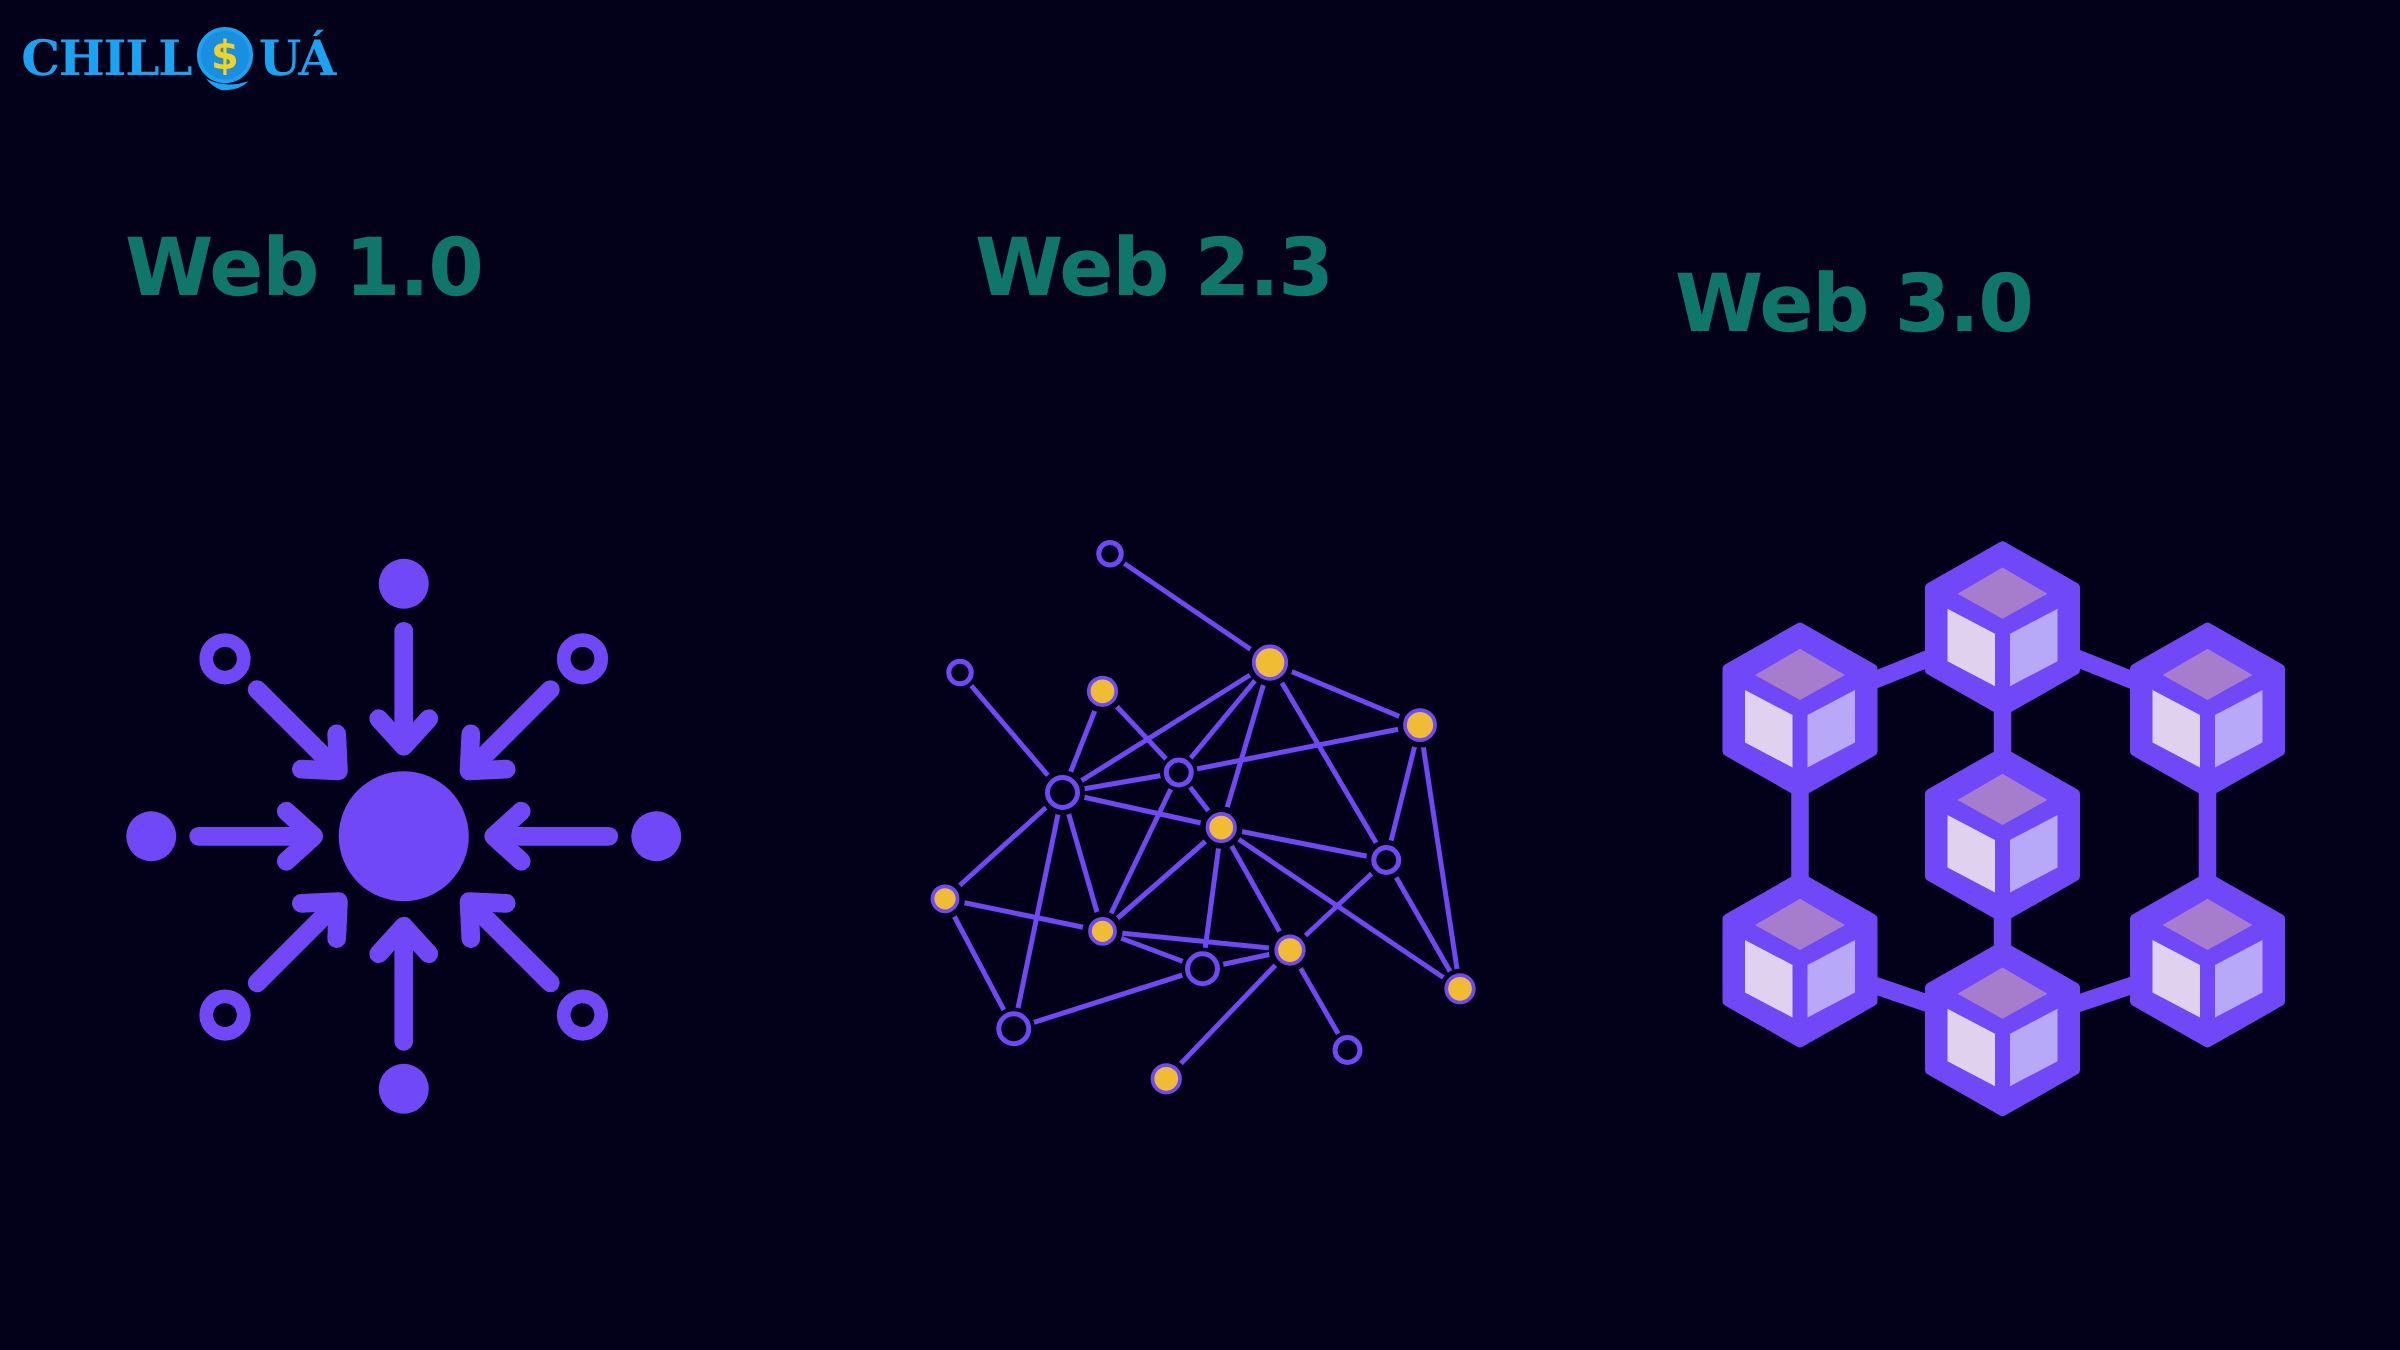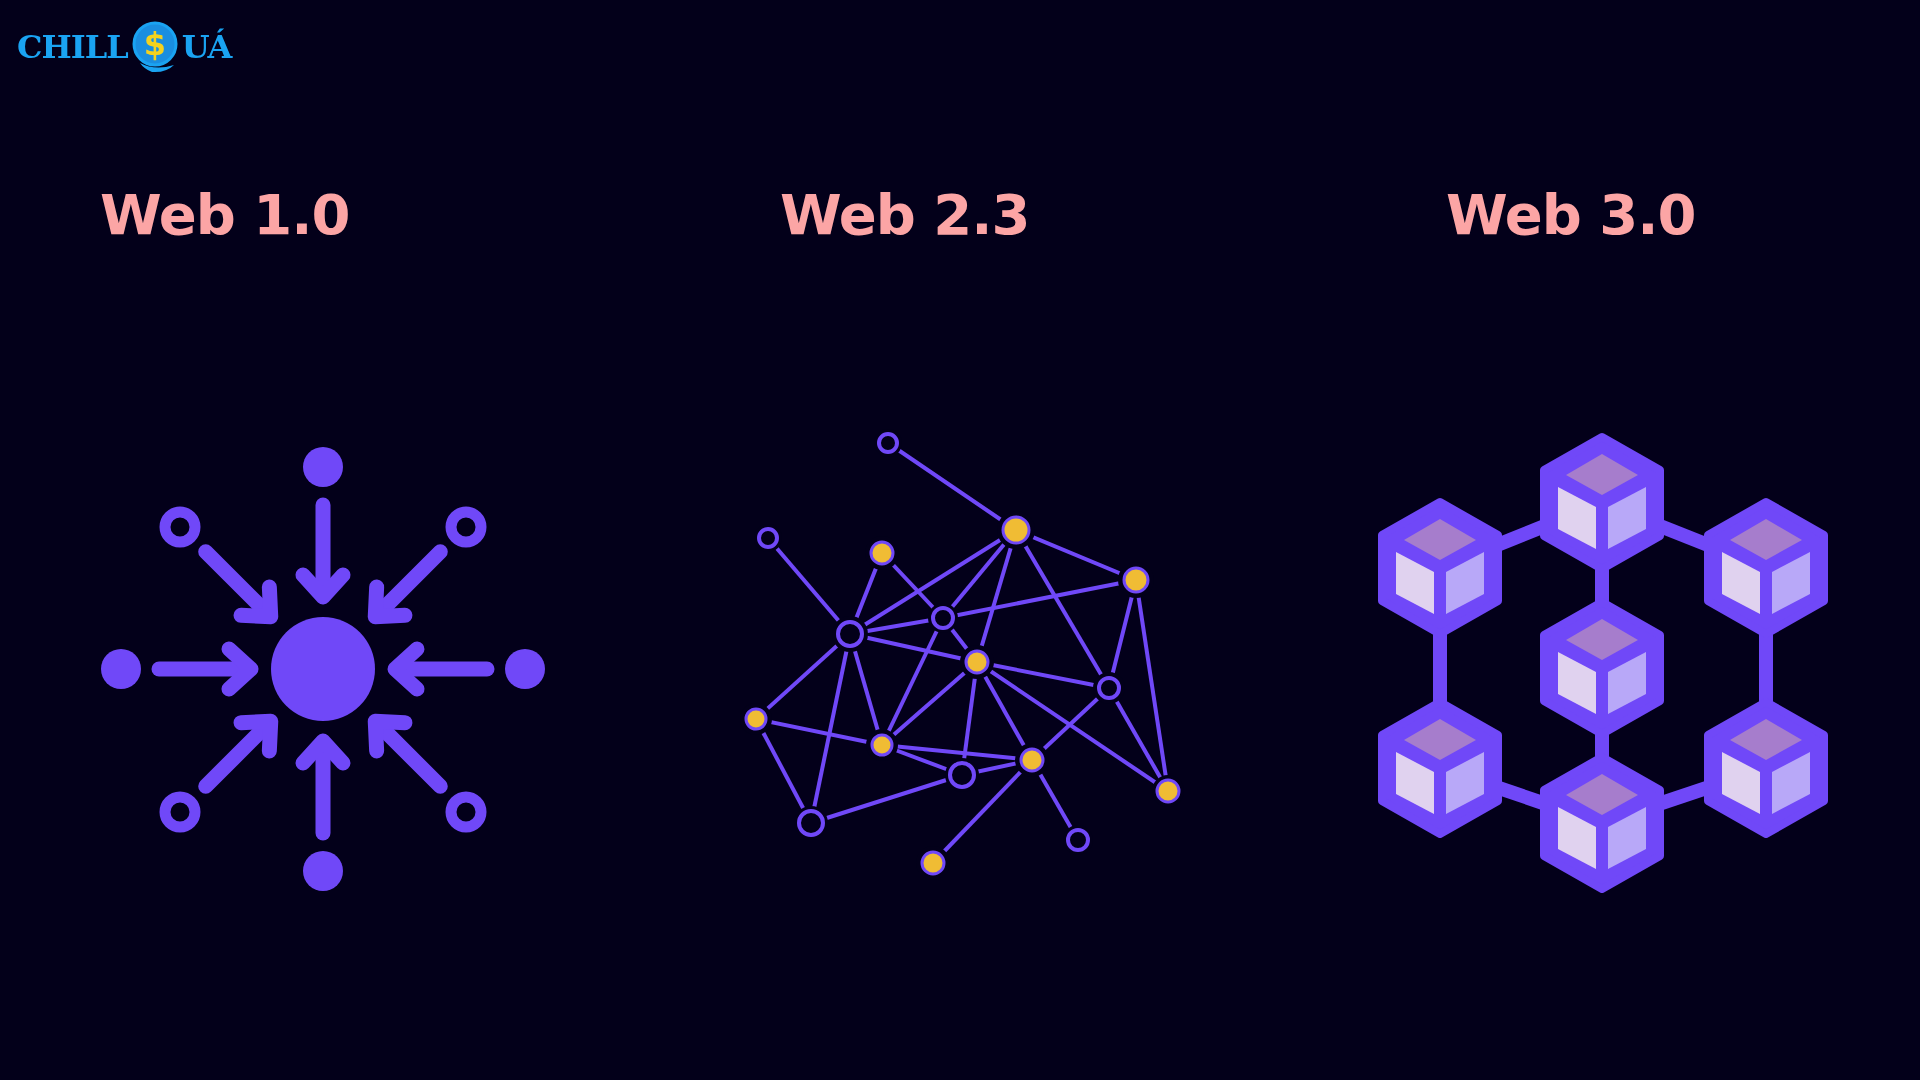--- a/index.html
+++ b/index.html
@@ -1,23 +1,23 @@
 <!DOCTYPE html>
 <html><head>
 <meta charset="utf-8">
 <style>
   html, body { margin:0; padding:0; }
   body { width:1920px; height:1080px; background:#03001a; overflow:hidden; position:relative; font-family:"DejaVu Sans","Liberation Sans",sans-serif; }
   .logo { position:absolute; left:17px; top:17px; height:60px; display:flex; align-items:center; }
-  .logo-text { font-family:"DejaVu Serif","Liberation Serif",serif; font-weight:bold; font-size:32px; color:#1aa3f2; letter-spacing:-1px; }
+  .logo-text { font-family:"DejaVu Serif","Liberation Serif",serif; font-weight:bold; font-size:39px; color:#1aa3f2; letter-spacing:-1px; }
   .logo-coin { width:50px; height:60px; margin:0 2px; }
-  .title { position:absolute; top:160px; color:#fca5a5; font-family:"DejaVu Sans","Liberation Sans",sans-serif; font-weight:bold; font-size:56px; letter-spacing:-1px; white-space:nowrap; line-height:110px; }
+  .title { position:absolute; top:160px; color:#0f766e; font-family:"DejaVu Sans","Liberation Sans",sans-serif; font-weight:bold; font-size:64px; letter-spacing:-1px; white-space:nowrap; line-height:110px; }
   #t1 { left:100px; }
   #t2 { left:780px; }
-  #t3 { left:1446px; }
+  #t3 { left:1340px;margin-top:29px; }
   svg.art { position:absolute; left:0; top:0; width:1920px; height:1080px; }
 </style>
 </head>
 <body>
 
 <div class="logo">
   <span class="logo-text">CHILL</span>
   <svg class="logo-coin" viewBox="0 0 50 60">
     <circle cx="25" cy="27" r="21" fill="#1a8ee0" stroke="#1aa3f2" stroke-width="3"></circle>
     <text x="25" y="38" text-anchor="middle" font-family="DejaVu Sans, sans-serif" font-weight="bold" font-size="32" fill="#f5d21e">$</text>

